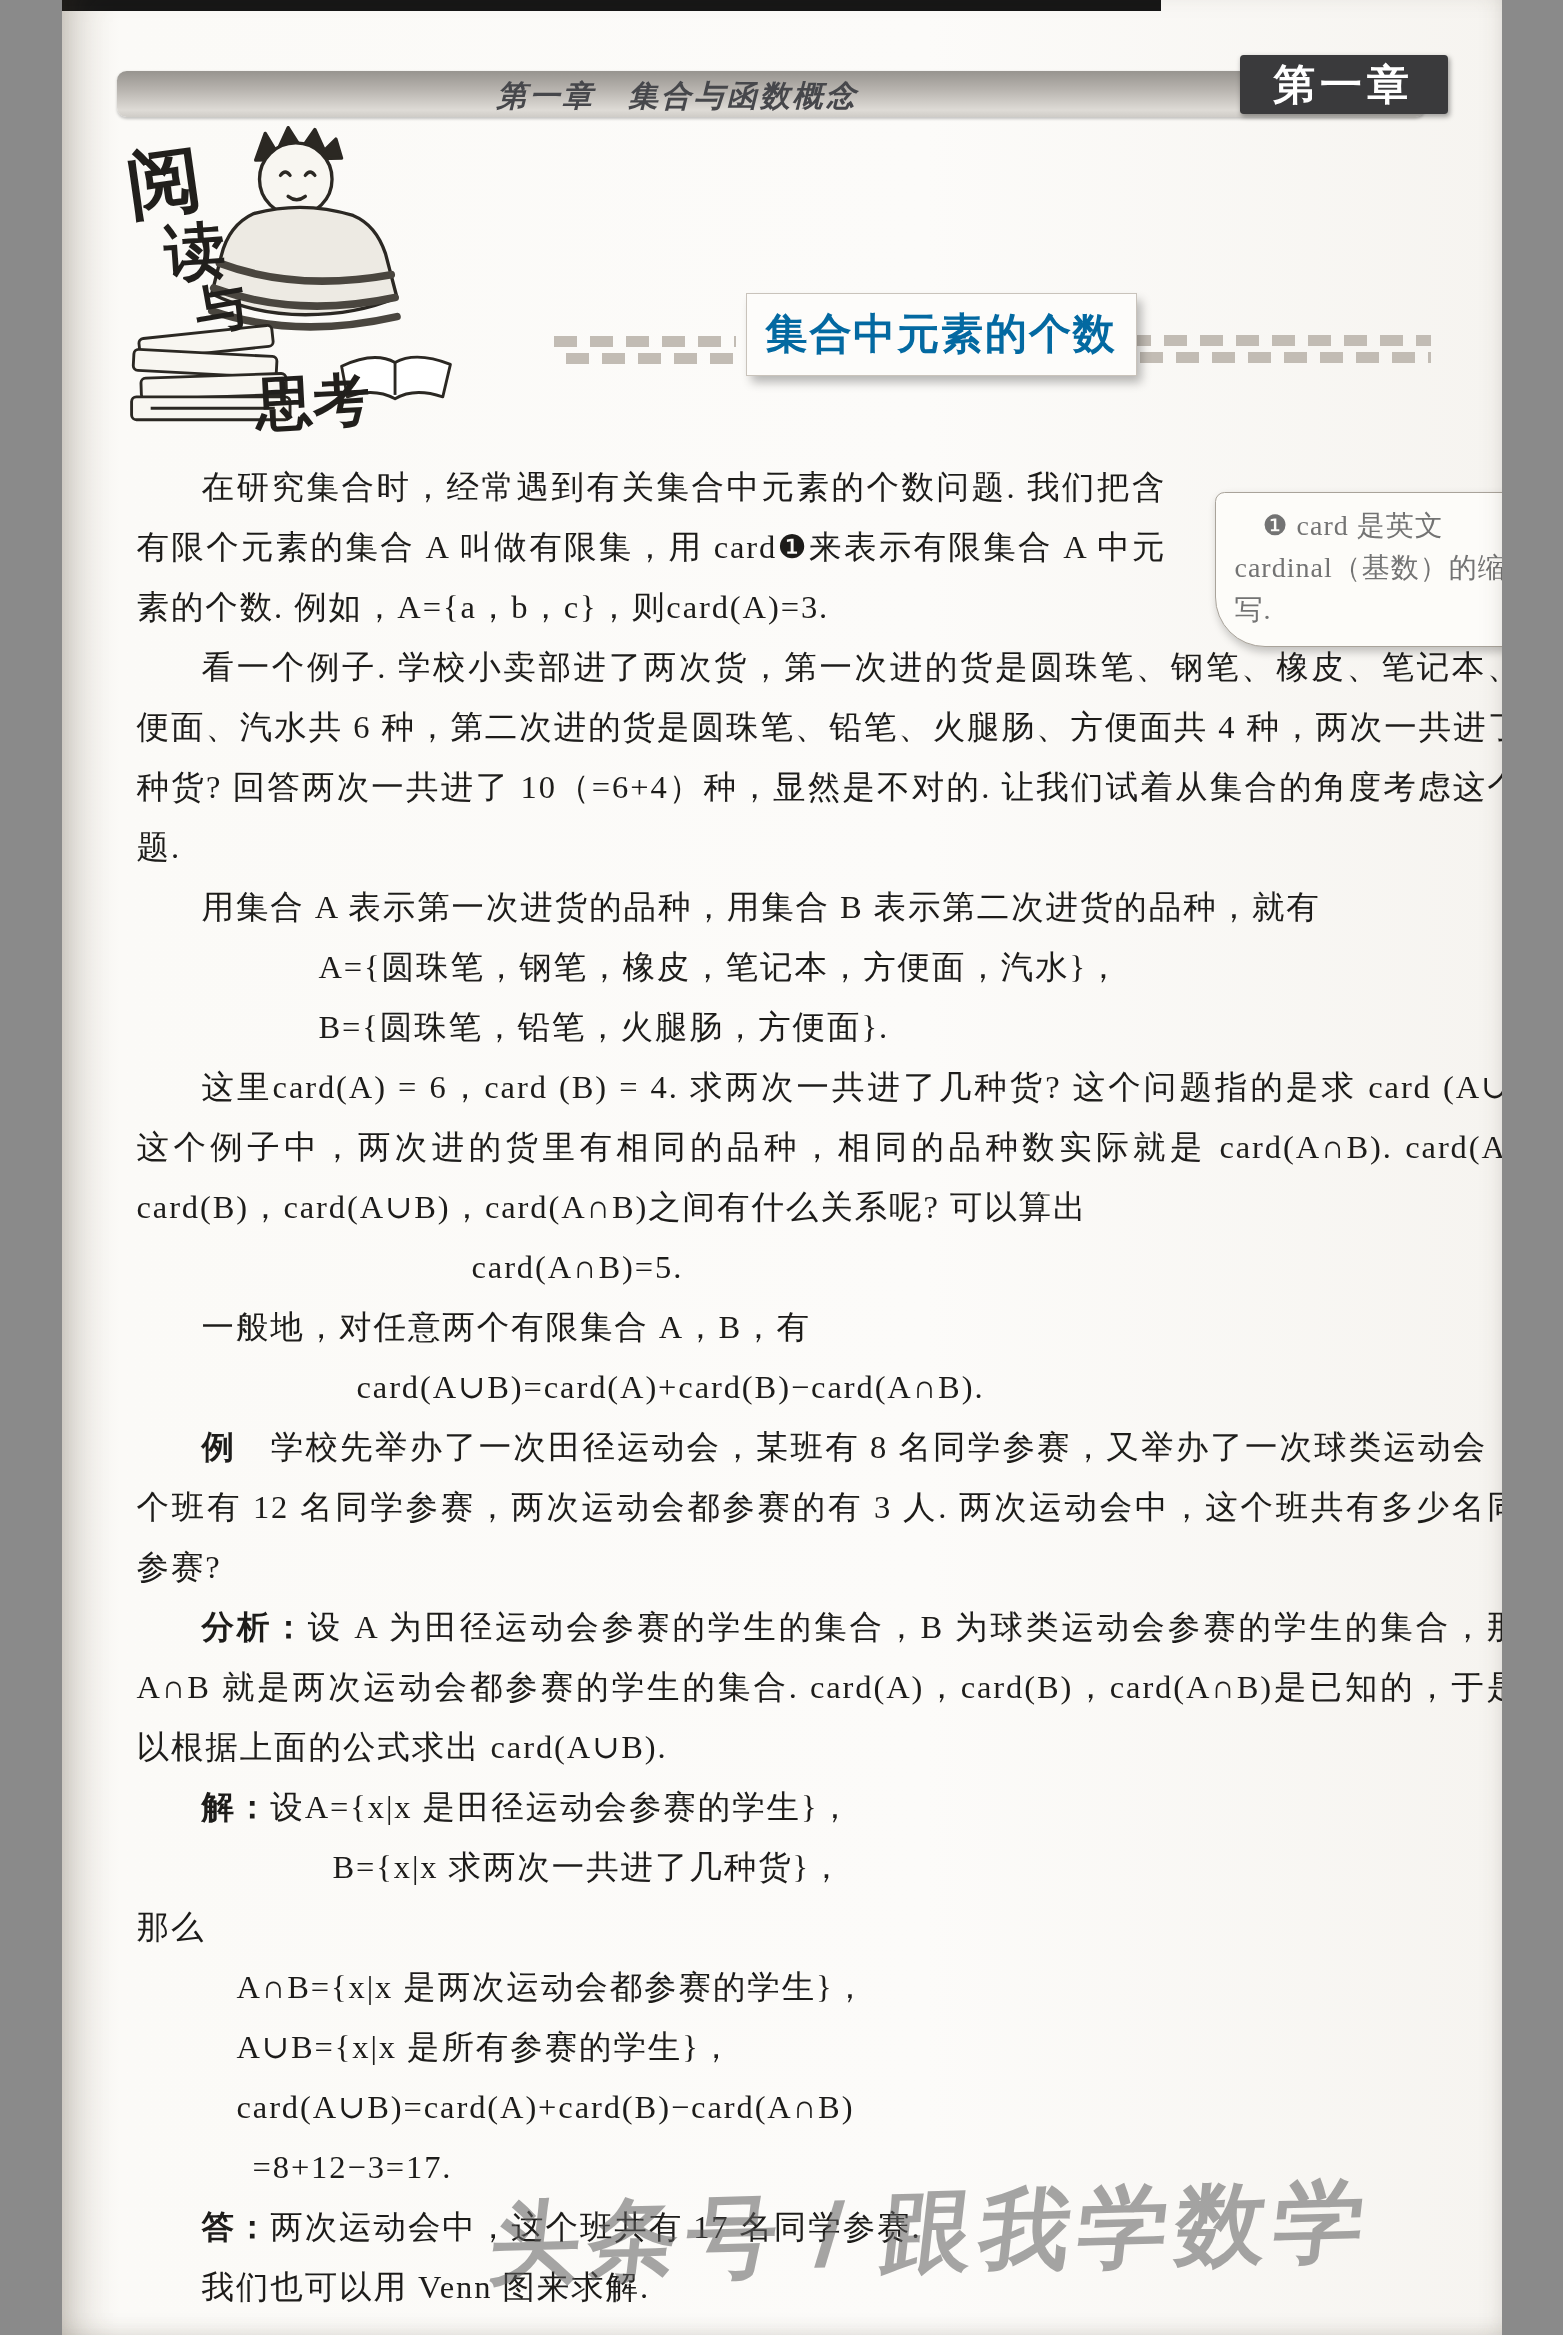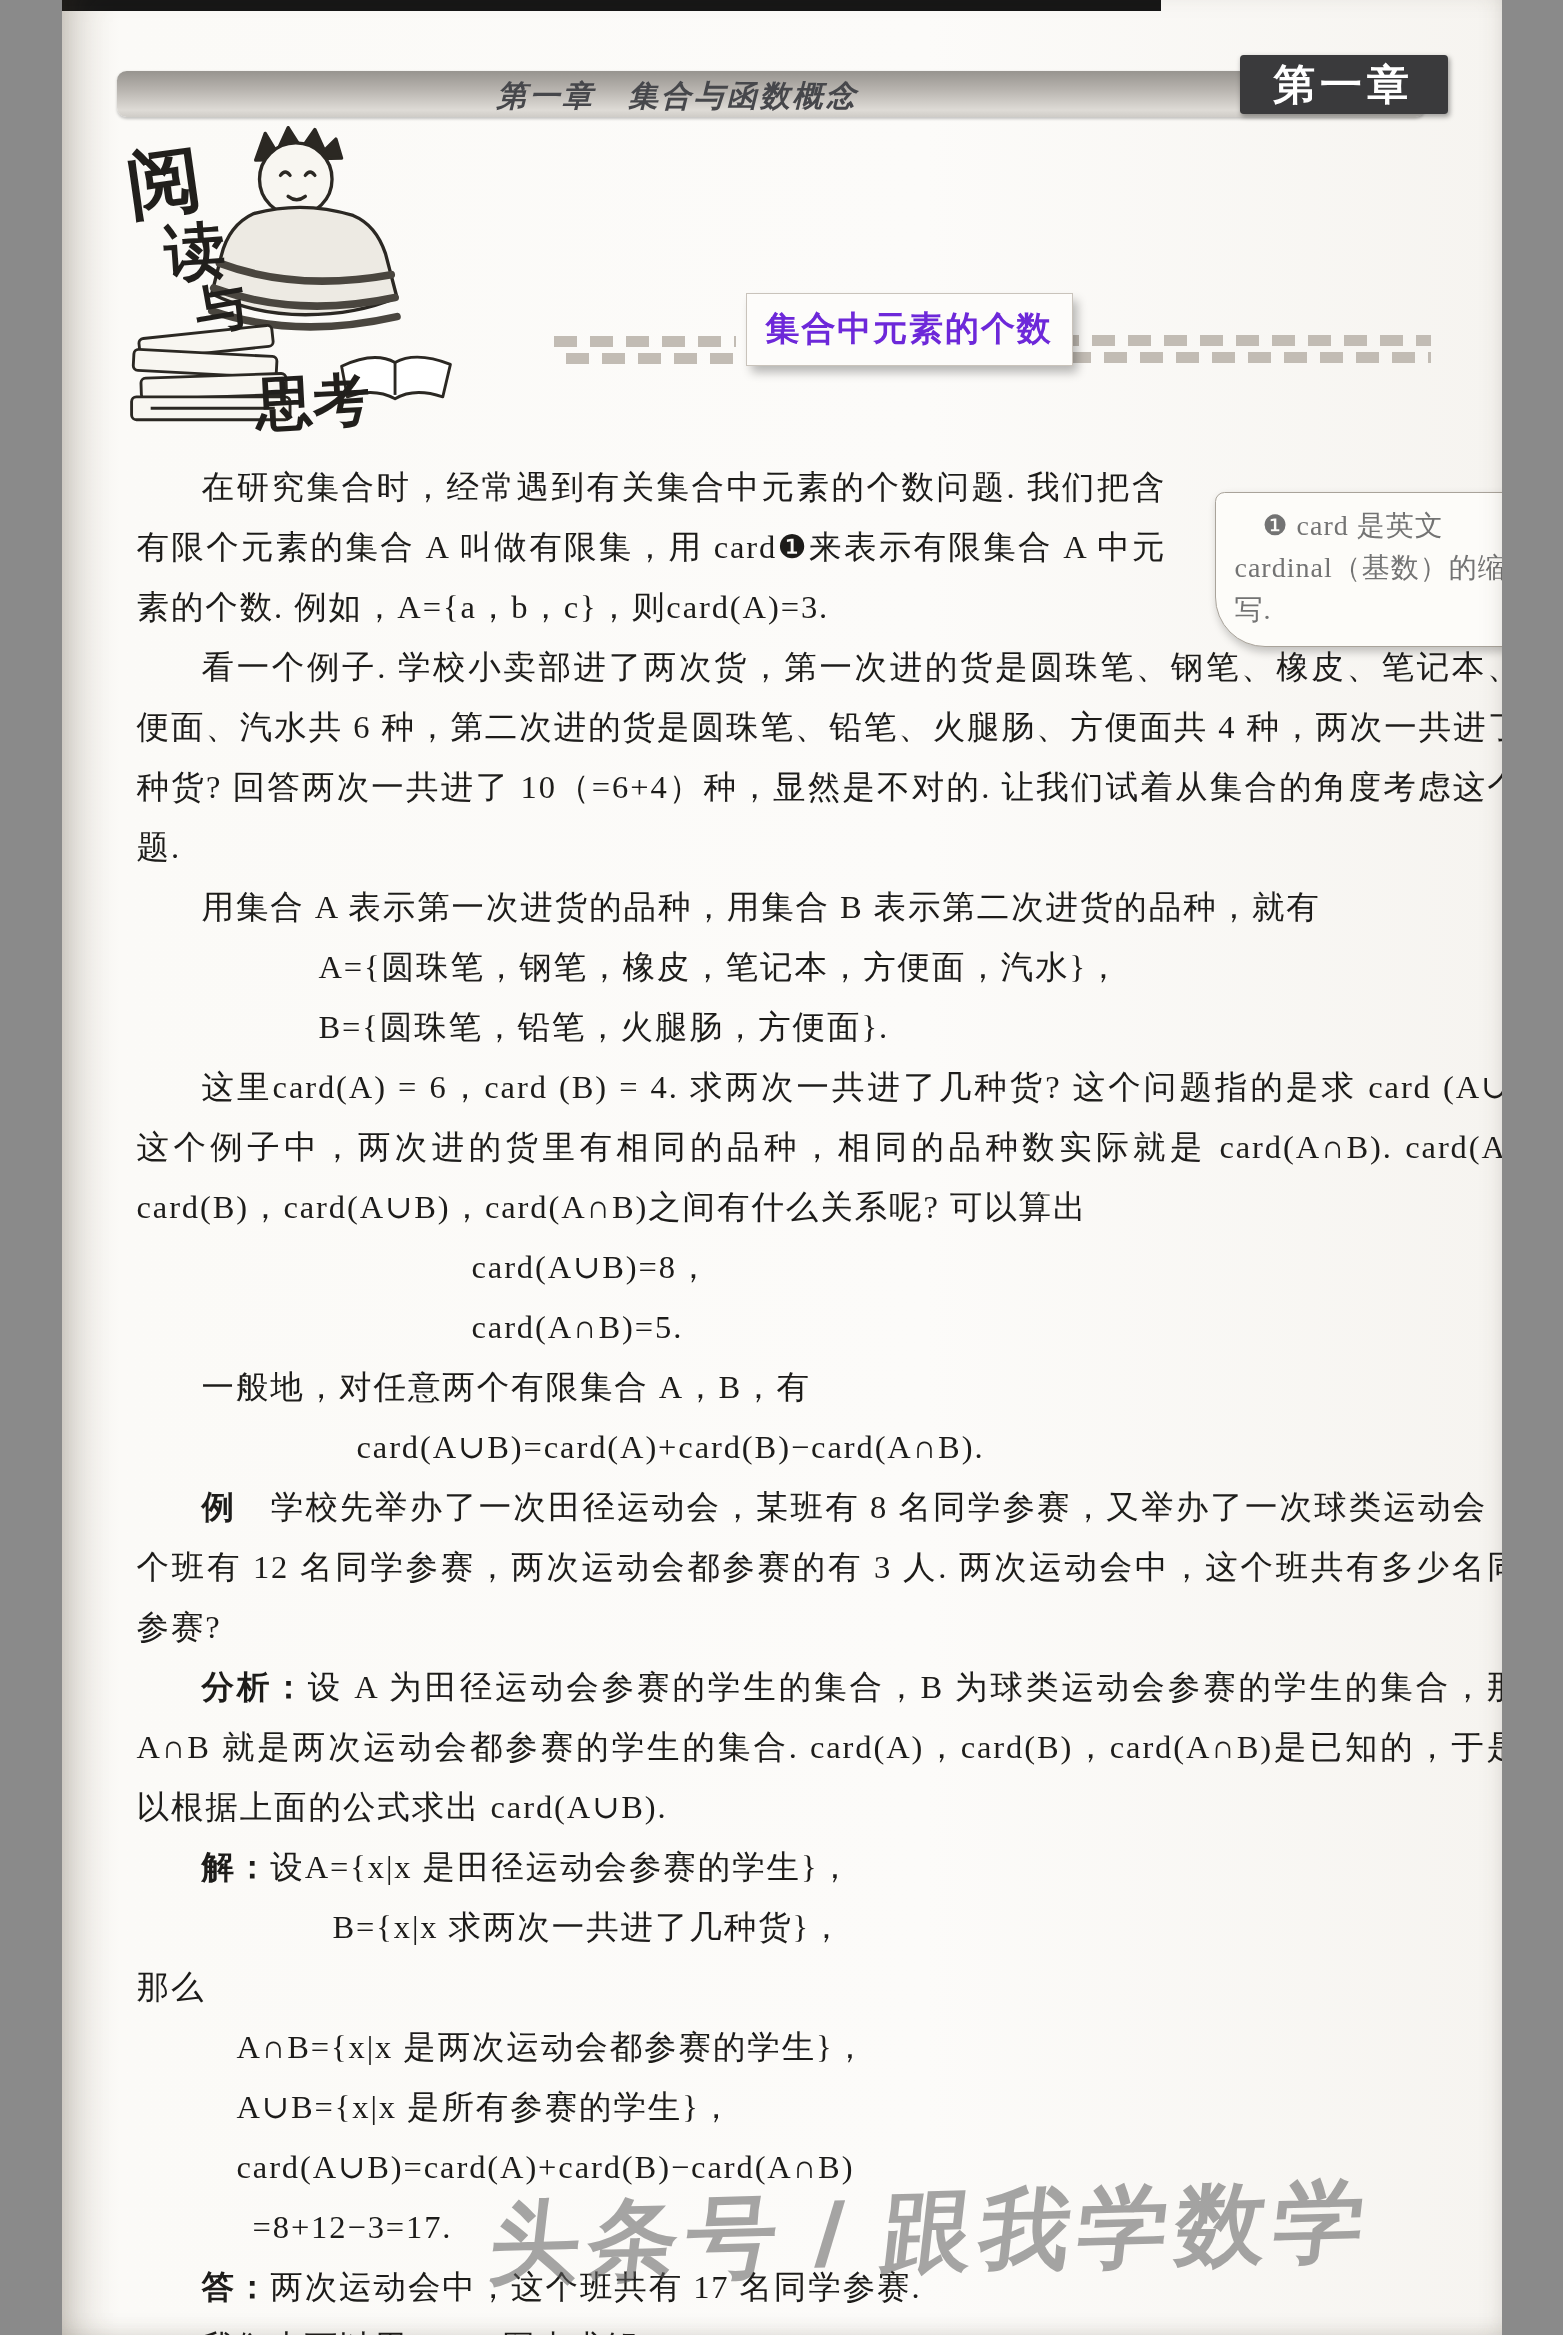--- a/index.html
+++ b/index.html
@@ -76,22 +76,22 @@
   .dash-left  { left: 492px;  top: 336px; width: 182px; }
   .dash-right { left: 994px; top: 335px; width: 375px; }
 
   .title-box {
     position: absolute; left: 684px; top: 293px;
     padding: 12.4px 19px;
     background: #fdfcfa;
     border: 1px solid #c9c3bb;
     box-shadow: 4.8px 6.7px 9.6px rgba(0,0,0,.28);
     font-family: "Liberation Sans", "DejaVu Sans", sans-serif;
-    font-weight: bold; font-size: 34px; letter-spacing: 1.9px;
-    color: #6d28d9;
+    font-weight: bold; font-size: 42px; letter-spacing: 1.9px;
+    color: #0369a1;
     z-index: 2;
   }
 
   
   .sidenote {
     position: absolute; left: 1153px; top: 492px;
     width: 344px;
     box-sizing: border-box;
     padding: 11.5px 19px 15.3px;
     background: #fdfcf9;
@@ -215,21 +215,20 @@
   <div class="content">
     <p class="para narrow">在研究集合时，经常遇到有关集合中元素的个数问题. 我们把含有限个元素的集合 A 叫做有限集，用 card❶来表示有限集合 A 中元素的个数. 例如，A={a，b，c}，则card(A)=3.</p>
     <p class="para">看一个例子. 学校小卖部进了两次货，第一次进的货是圆珠笔、钢笔、橡皮、笔记本、方便面、汽水共 6 种，第二次进的货是圆珠笔、铅笔、火腿肠、方便面共 4 种，两次一共进了几种货? 回答两次一共进了 10（=6+4）种，显然是不对的. 让我们试着从集合的角度考虑这个问题.</p>
     <p class="para">用集合 A 表示第一次进货的品种，用集合 B 表示第二次进货的品种，就有</p>
 
     <div class="formula ind-set">A={圆珠笔，钢笔，橡皮，笔记本，方便面，汽水}，</div>
     <div class="formula ind-set">B={圆珠笔，铅笔，火腿肠，方便面}.</div>
 
     <p class="para">这里card(A) = 6，card (B) = 4. 求两次一共进了几种货? 这个问题指的是求 card (A∪B). 这个例子中，两次进的货里有相同的品种，相同的品种数实际就是 card(A∩B). card(A)，card(B)，card(A∪B)，card(A∩B)之间有什么关系呢? 可以算出</p>
 
-    <div class="formula ind-card">card(A∪B)=8，</div>
     <div class="formula ind-card">card(A∩B)=5.</div>
 
     <p class="para">一般地，对任意两个有限集合 A，B，有</p>
 
     <div class="formula ind-general">card(A∪B)=card(A)+card(B)−card(A∩B).</div>
 
     <p class="para">
       <span class="para-label">例</span><span>　学校先举办了一次田径运动会，某班有 8 名同学参赛，又举办了一次球类运动会，这个班有 12 名同学参赛，两次运动会都参赛的有 3 人. 两次运动会中，这个班共有多少名同学参赛?</span>
     </p>
 

